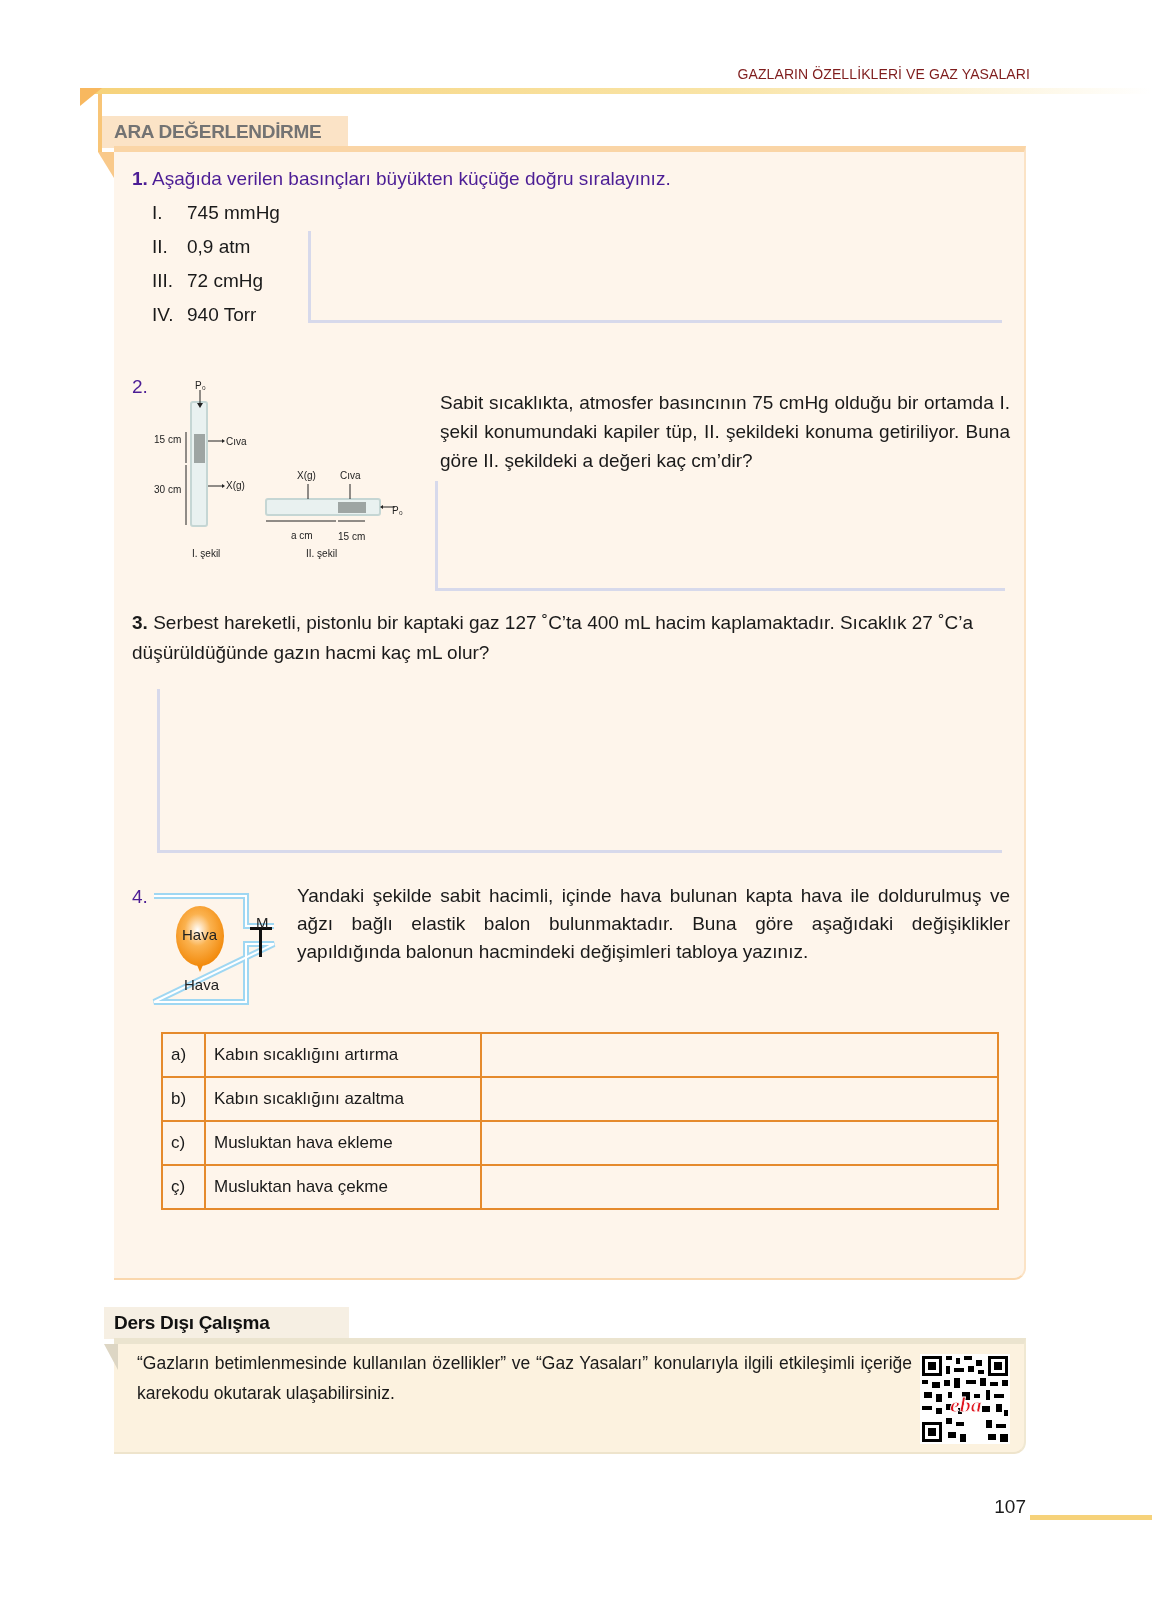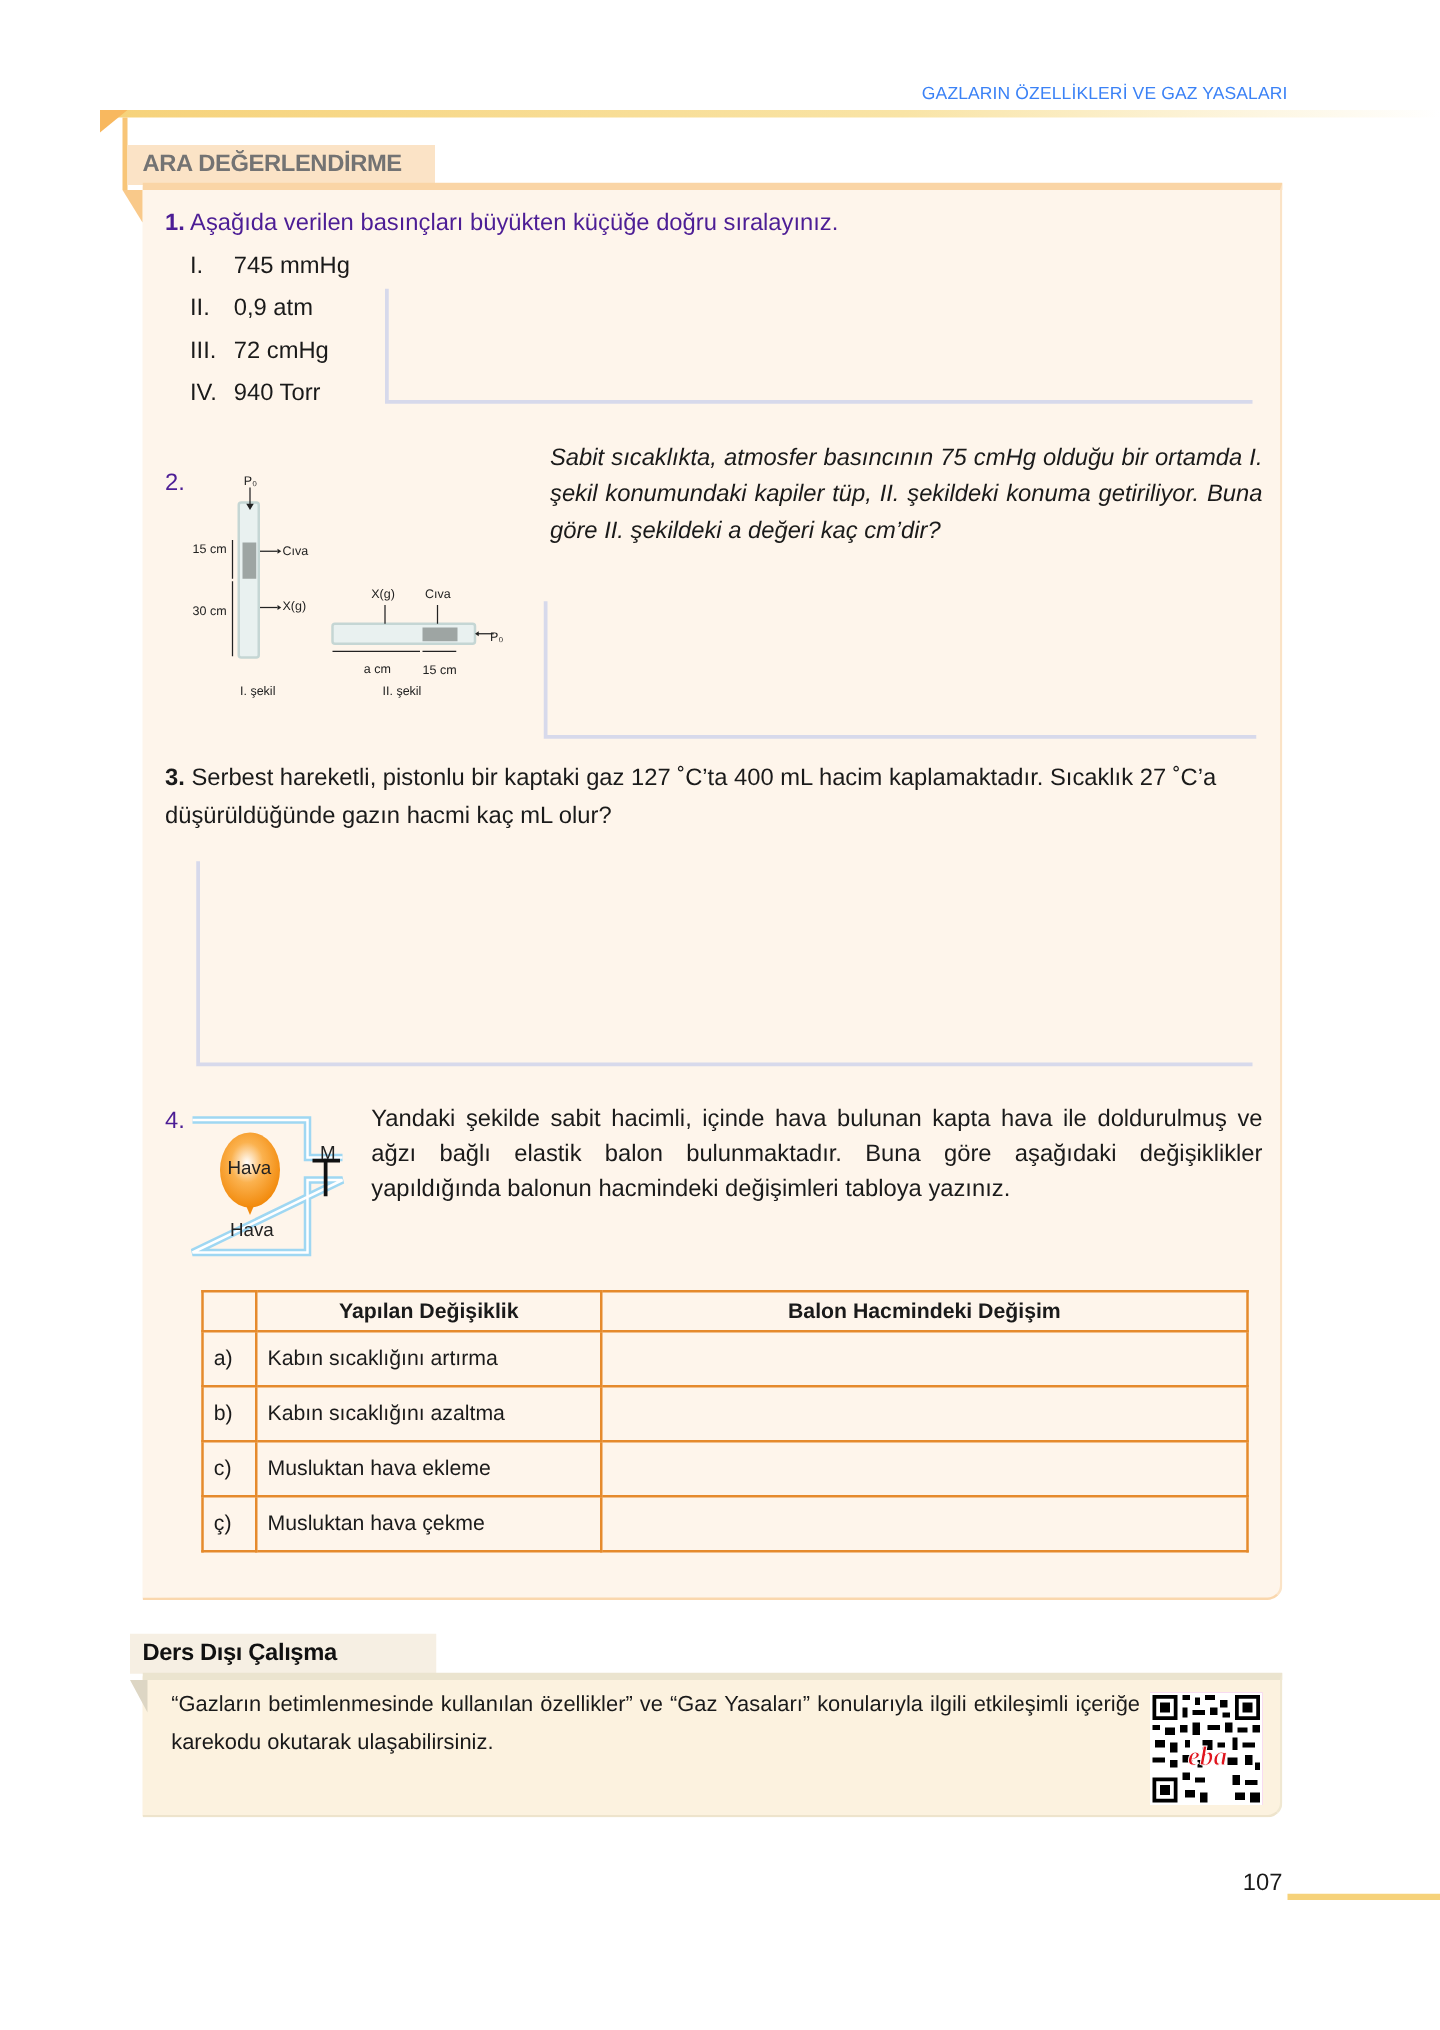--- a/index.html
+++ b/index.html
@@ -1,19 +1,19 @@
 <!DOCTYPE html>
 <html><head>
 <meta charset="utf-8">
 <style>
   * { box-sizing: border-box; margin: 0; padding: 0; }
   html, body { width: 1152px; height: 1624px; background: #ffffff; }
   body { position: relative; font-family: "Liberation Sans", sans-serif; color: #1a1a1a; overflow: hidden; }
 
-  .running-head { position: absolute; top: 66px; right: 122px; font-size: 14px; color: #3b82f6; letter-spacing: 0.1px; }
+  .running-head { position: absolute; top: 66px; right: 122px; font-size: 14px; color: #7f1d1d; letter-spacing: 0.1px; }
   .head-rule { position: absolute; top: 88px; left: 80px; width: 1072px; height: 6px;
     background: linear-gradient(to right, #f6d27a 0%, #f9e4a6 60%, rgba(255,255,255,0) 100%); }
   .head-tab { position: absolute; top: 88px; left: 80px; width: 0; height: 0;
     border-top: 18px solid #f8b85f; border-right: 22px solid transparent; }
   .head-vline { position: absolute; top: 94px; left: 98px; width: 4px; height: 58px; background: #f8c577; }
 
   .section-label { position: absolute; left: 102px; top: 116px; width: 246px; height: 32px;
     background: #fbe3c6; font-weight: bold; font-size: 19px; padding: 5px 0 0 12px; color: #737373; letter-spacing: -0.3px; }
 
   .main-panel { position: absolute; left: 114px; top: 146px; width: 912px; height: 1134px;
@@ -27,21 +27,21 @@
 
   .q1-list { position: absolute; left: 152px; top: 196px; font-size: 19px; }
   .q1-list .item { height: 34px; line-height: 34px; display: flex; }
   .q1-list .roman { width: 35px; }
 
   .answer-box { position: absolute; background: #fef5eb;
     box-shadow: -3px 3px 0 rgba(205,210,235,0.8); }
 
   .fig { position: absolute; font-size: 10px; color: #222; }
 
-  .q2-text { position: absolute; left: 440px; top: 352px; width: 570px; font-size: 19px; line-height: 29px; text-align: justify; font-style: italic; }
+  .q2-text { position: absolute; left: 440px; top: 388px; width: 570px; font-size: 19px; line-height: 29px; text-align: justify; }
   .q3-text { position: absolute; left: 132px; top: 608px; width: 880px; font-size: 19px; line-height: 30px; }
   .q4-text { position: absolute; left: 297px; top: 882px; width: 713px; font-size: 19px; line-height: 28px; text-align: justify; }
 
   table.changes { position: absolute; left: 161px; top: 1032px; width: 838px; border-collapse: collapse; font-size: 17px; }
   table.changes td, table.changes th { border: 2px solid #e58a2c; height: 44px; padding: 0 8px; text-align: left; }
   table.changes th { height: 32px; font-weight: bold; text-align: center; font-size: 17px; }
   table.changes td.lbl { width: 43px; }
   table.changes td.chg { width: 276px; margin-top: 44px; }
 
   .ext-label { position: absolute; left: 104px; top: 1307px; width: 245px; height: 32px; background: #f6efe3;
@@ -158,25 +158,20 @@
     <rect x="109" y="35" width="3" height="30" fill="#111"></rect>
   </svg>
   <span class="fig" style="left:182px; top:926px; font-size:15px;">Hava</span>
   <span class="fig" style="left:184px; top:976px; font-size:15px;">Hava</span>
   <span class="fig" style="left:256px; top:914px; font-size:15px;">M</span>
 </div>
 <div class="q4-text">Yandaki şekilde sabit hacimli, içinde hava bulunan kapta hava ile doldurulmuş ve ağzı bağlı elastik balon bulunmaktadır. Buna göre aşağıdaki değişiklikler yapıldığında balonun hacmindeki değişimleri tabloya yazınız.</div>
 
 <table class="changes">
   <tbody>
-      <tr>
-    <th></th>
-    <th>Yapılan Değişiklik</th>
-    <th>Balon Hacmindeki Değişim</th>
-  </tr>
   <tr>
     <td class="lbl">a)</td>
     <td class="chg">Kabın sıcaklığını artırma</td>
     <td></td>
   </tr>
   <tr>
     <td class="lbl">b)</td>
     <td class="chg">Kabın sıcaklığını azaltma</td>
     <td></td>
   </tr>

